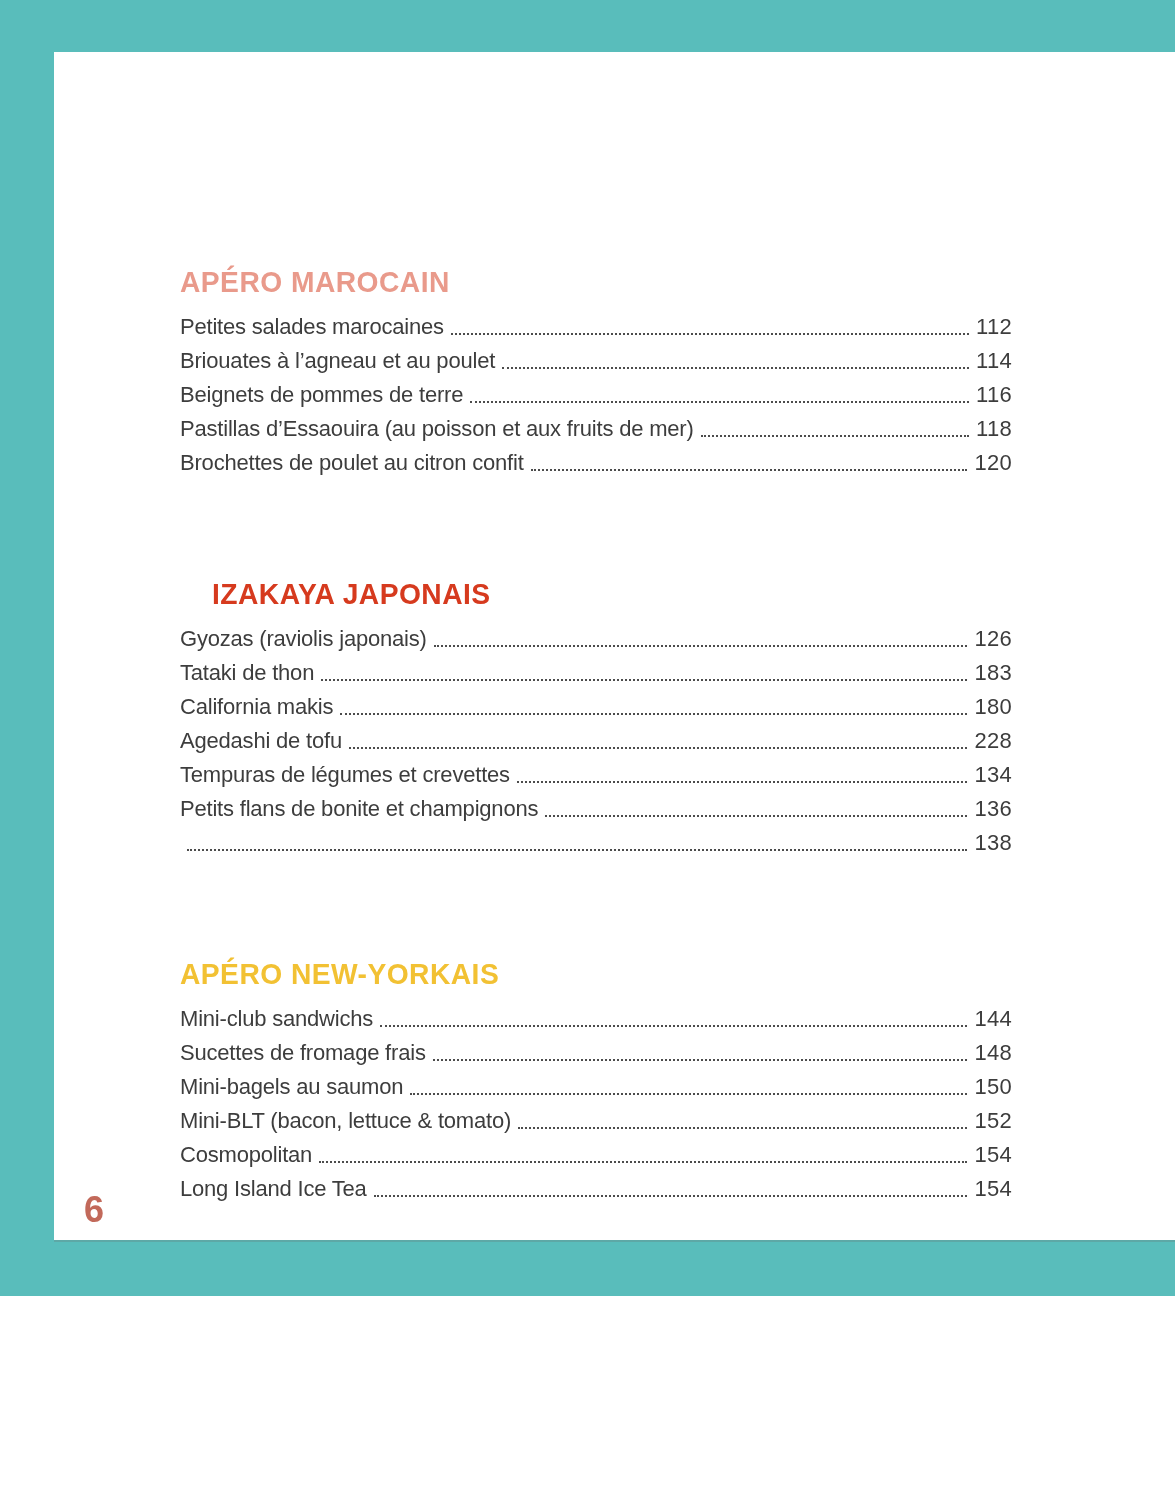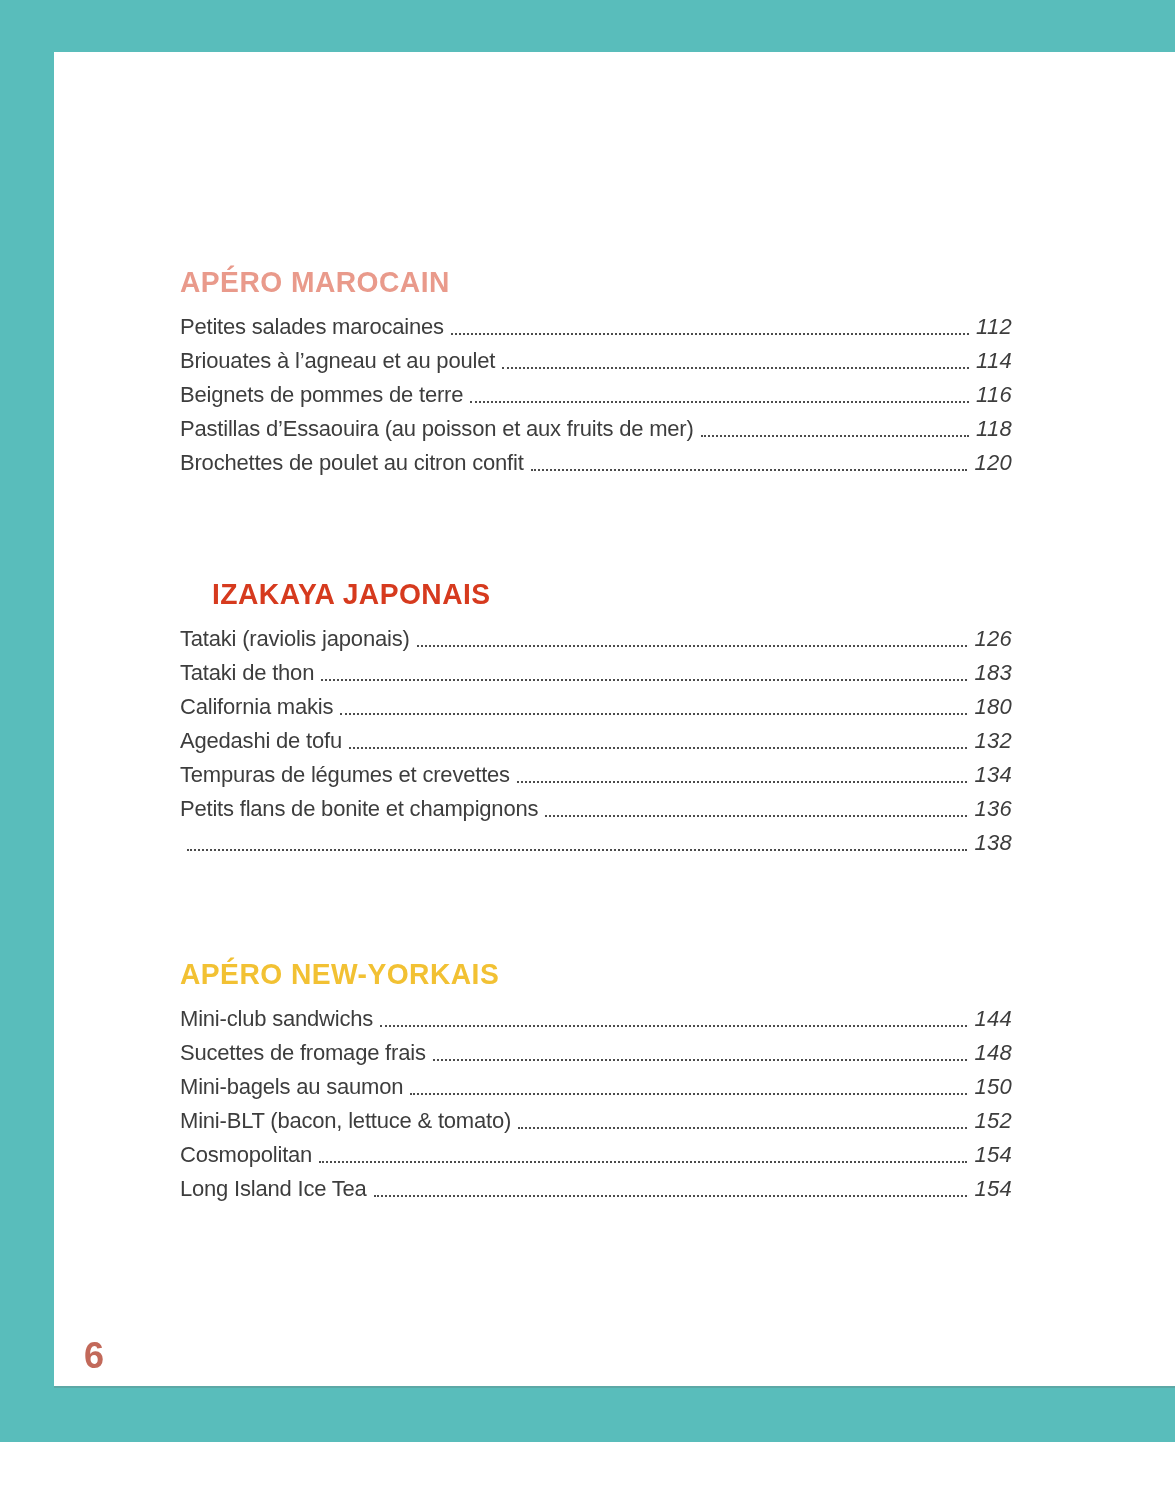--- a/index.html
+++ b/index.html
@@ -4,21 +4,21 @@
 <style>
   * { margin: 0; padding: 0; box-sizing: border-box; }
   html, body { width: 1175px; height: 1500px; }
   body {
     font-family: "Liberation Sans", "DejaVu Sans", sans-serif;
     background: #ffffff;
   }
   .mat {
     position: relative;
     width: 1175px;
-    height: 1442px;
+    height: 1296px;
     background: #59bdbb;
     overflow: hidden;
   }
   .page {
     position: absolute;
     left: 54px;
     top: 52px;
     right: 0;
     bottom: 56px;
     background: #ffffff;
@@ -54,21 +54,20 @@
   .row .leader {
     flex: 1;
     align-self: flex-end;
     margin: 0 7px 9px 7px;
     border-bottom: 2px dotted #4c4c4c;
     min-width: 12px;
   }
   .row .num {
     white-space: nowrap;
     letter-spacing: 0.3px;
-    font-style: italic;
   }
   .folio {
     position: absolute;
     left: 30px;
     bottom: 12px;
     font-size: 36px;
     font-weight: 700;
     line-height: 1;
   }
 </style>
@@ -108,38 +107,38 @@
           <span class="leader"></span>
           <span class="num">120</span>
         </div>
       </div>
 
       <div class="toc-section">
         <div class="section-heading" style="color: rgb(214, 58, 30); margin-left: 32px;">
           <span class="stretch">IZAKAYA JAPONAIS</span>
         </div>
         <div class="row">
-          <span class="label">Tataki (raviolis japonais)</span>
+          <span class="label">Gyozas (raviolis japonais)</span>
           <span class="leader"></span>
           <span class="num">126</span>
         </div>
         <div class="row">
           <span class="label">Tataki de thon</span>
           <span class="leader"></span>
           <span class="num">183</span>
         </div>
         <div class="row">
           <span class="label">California makis</span>
           <span class="leader"></span>
           <span class="num">180</span>
         </div>
         <div class="row">
           <span class="label">Agedashi de tofu</span>
           <span class="leader"></span>
-          <span class="num">132</span>
+          <span class="num">228</span>
         </div>
         <div class="row">
           <span class="label">Tempuras de légumes et crevettes</span>
           <span class="leader"></span>
           <span class="num">134</span>
         </div>
         <div class="row">
           <span class="label">Petits flans de bonite et champignons</span>
           <span class="leader"></span>
           <span class="num">136</span>

